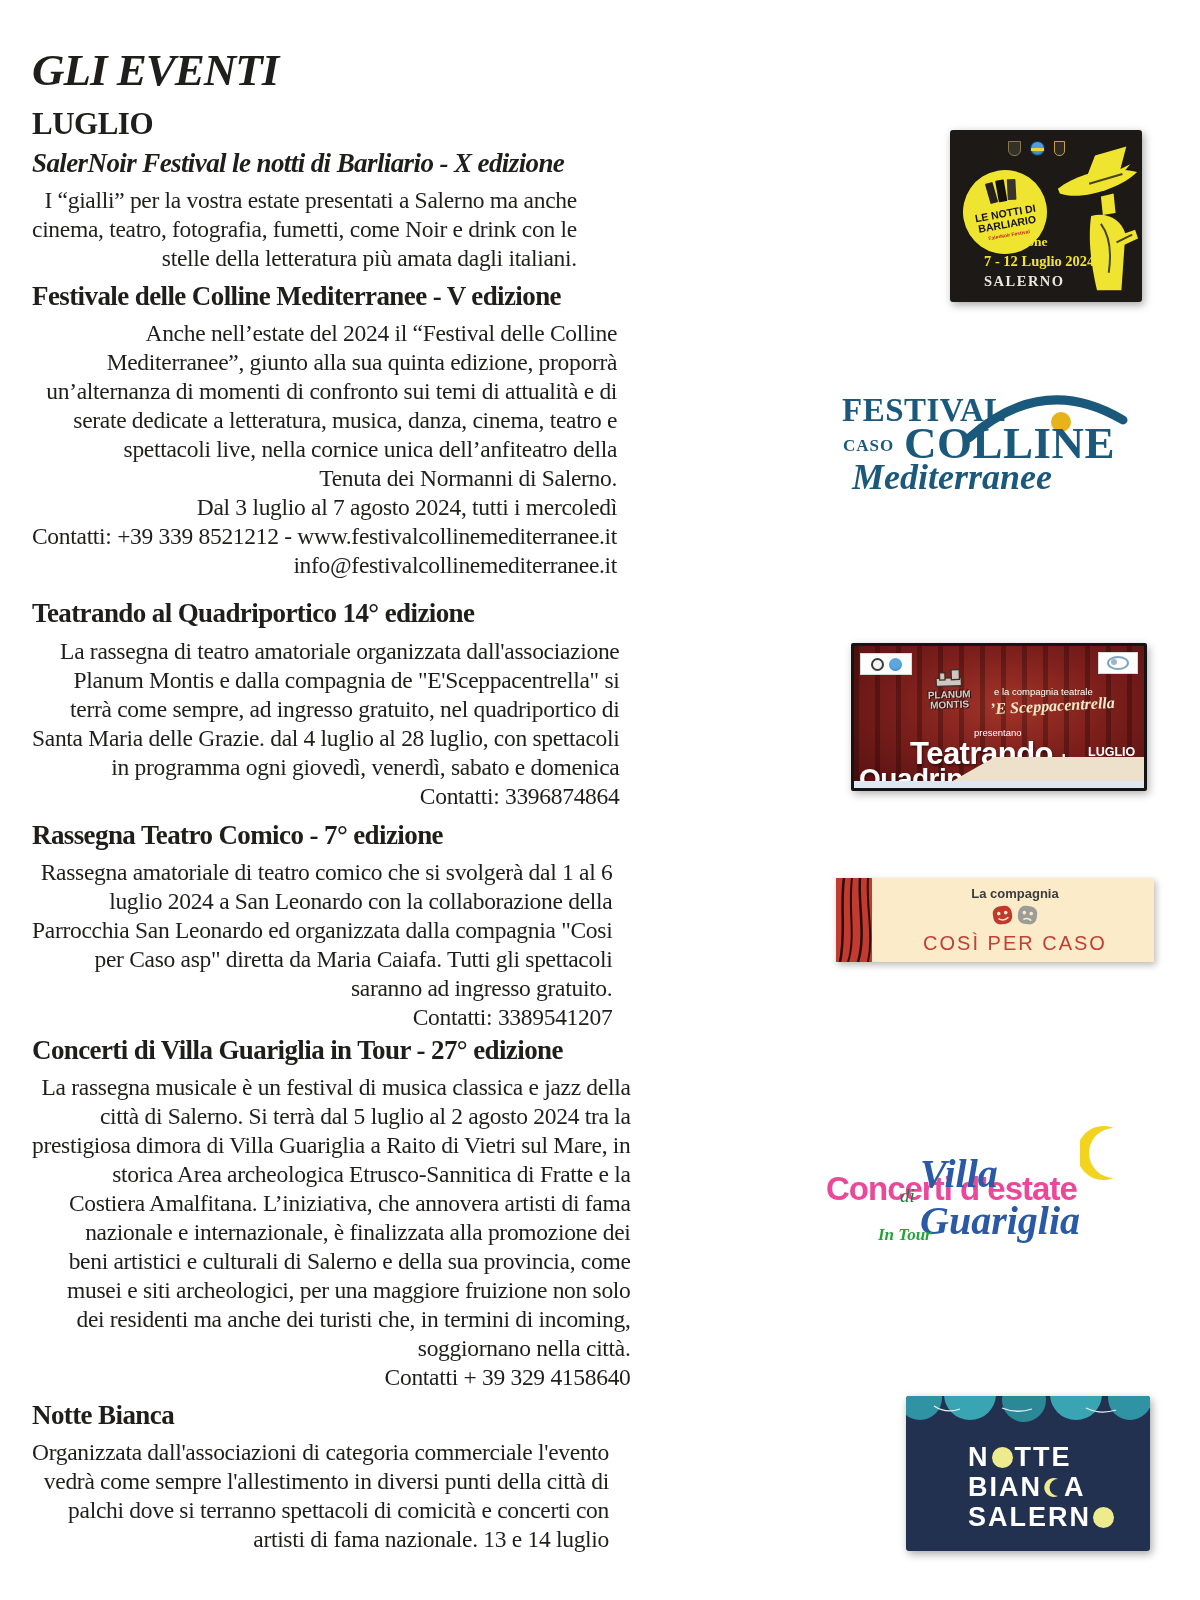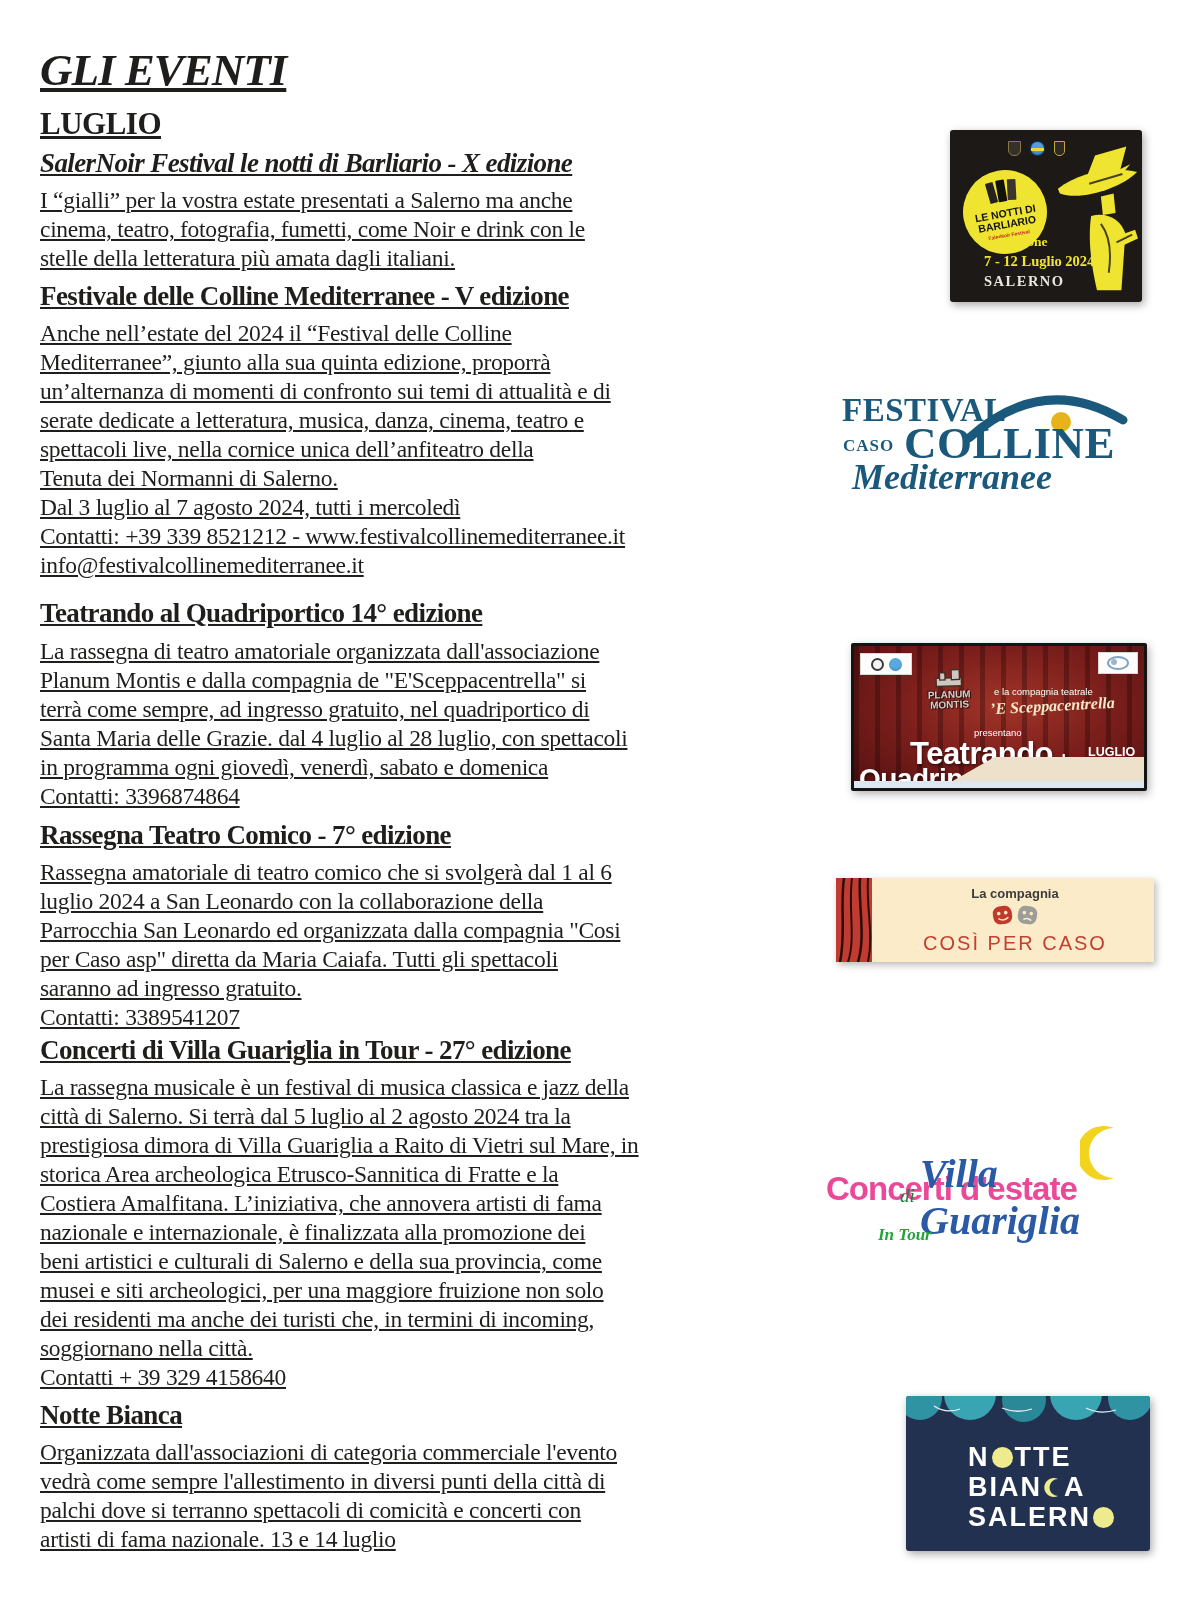--- a/index.html
+++ b/index.html
@@ -3,26 +3,26 @@
 <meta charset="utf-8">
 <style>
   * { margin:0; padding:0; box-sizing:border-box; }
   html,body { background:#ffffff; }
   body {
     width:1200px; height:1600px; position:relative; overflow:hidden;
     font-family:"Liberation Serif", serif; color:#1f1e1c;
   }
 
   
-  .abs { position:absolute; left:40px;text-decoration:underline; }
+  .abs { position:absolute; left:32px; }
   .page-title { font-style:italic; font-weight:700; font-size:45px; letter-spacing:-1px; }
   .month { font-weight:700; font-size:31px; letter-spacing:-0.5px; }
   .ev-title { font-weight:700; font-size:27px; letter-spacing:-0.6px; white-space:nowrap; }
   .ev-title.italic { font-style:italic; }
-  .ev-body { font-size:23.5px; line-height:29px; letter-spacing:-0.3px; }
+  .ev-body { font-size:23.5px; line-height:29px; letter-spacing:-0.3px;text-align:right; }
   .ln { white-space:nowrap; }
 
   #t-gli  { top:44px; }
   #t-lug  { top:106px; }
   #e0h { top:148px; }  #e0b { top:186px; }
   #e1h { top:281px; }  #e1b { top:319px; }
   #e2h { top:598px; }  #e2b { top:637px; }
   #e3h { top:820px; }  #e3b { top:858px; }
   #e4h { top:1035px; } #e4b { top:1073px; }
   #e5h { top:1400px; } #e5b { top:1438px; }

